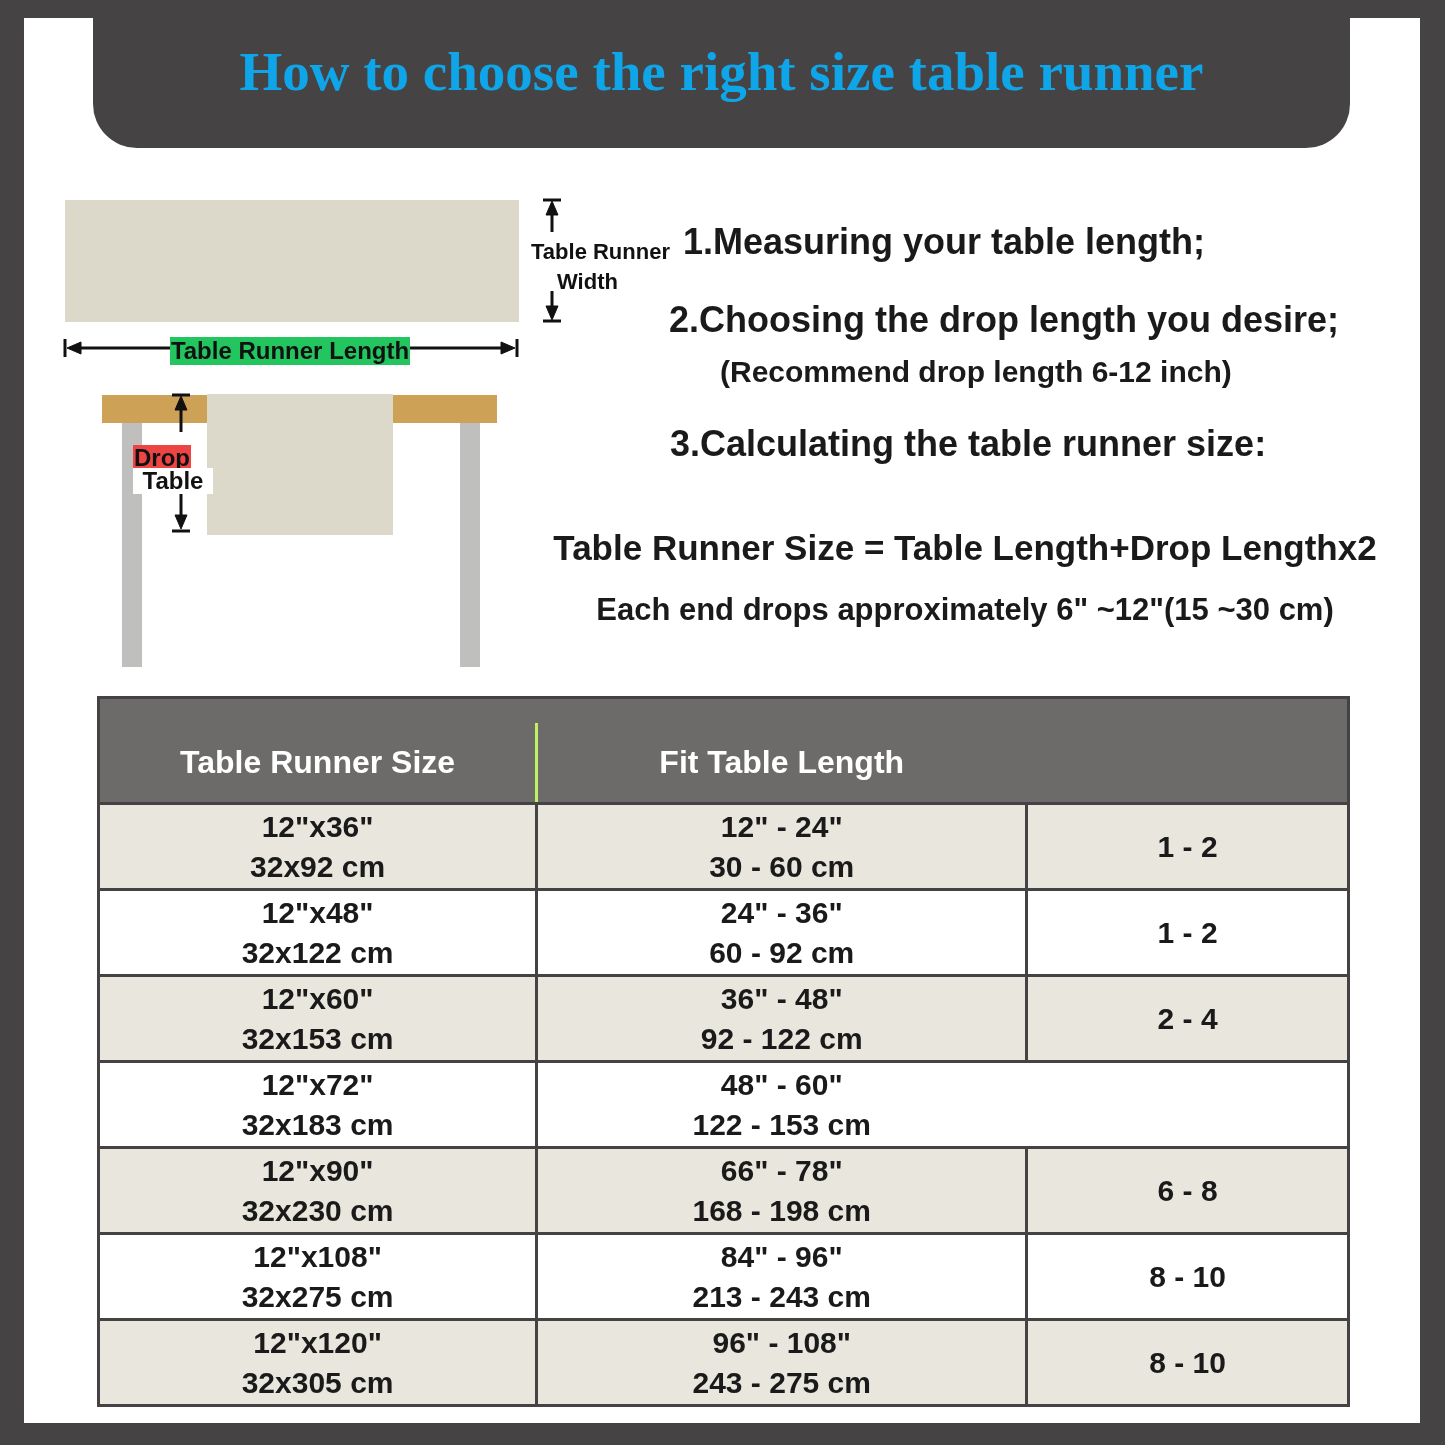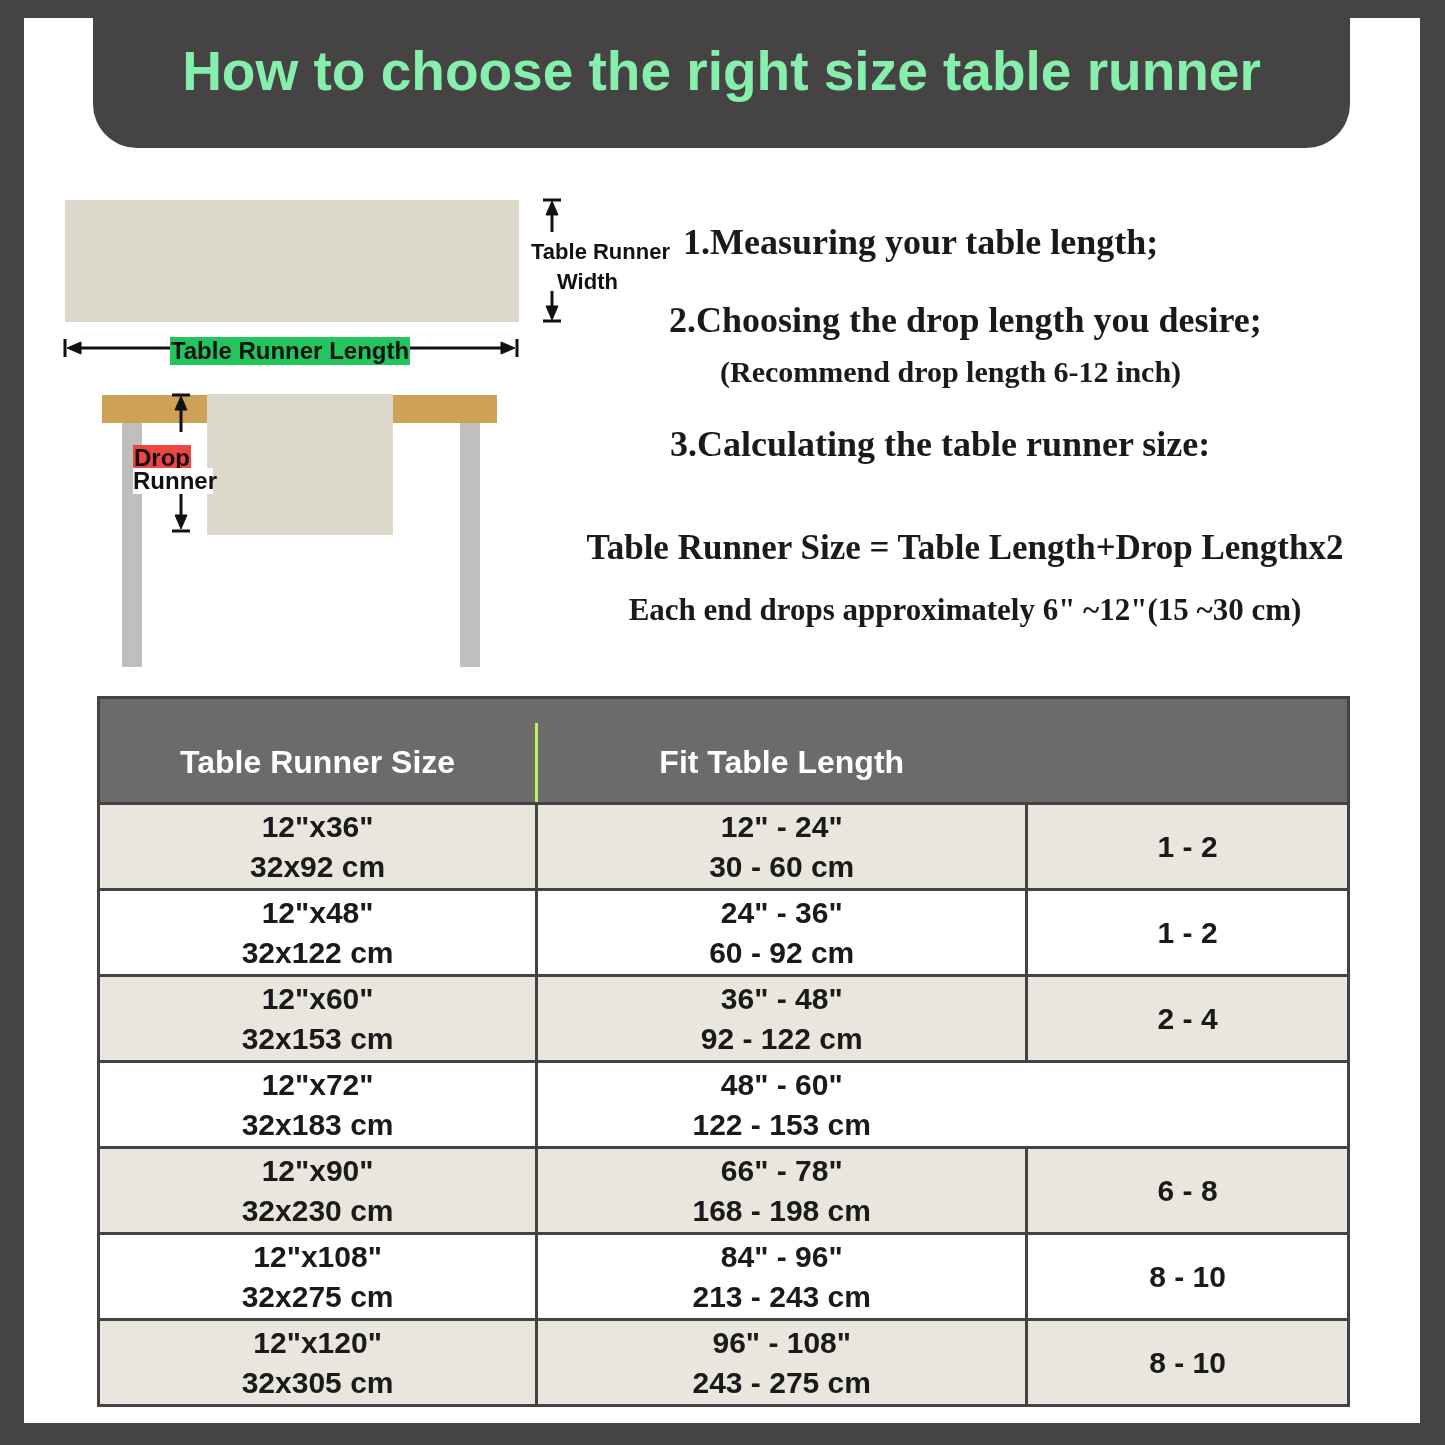--- a/index.html
+++ b/index.html
@@ -25,22 +25,23 @@
 
   
   .banner {
     position:absolute; left:93px; top:0; width:1257px; height:148px;
     background:#464344;
     border-radius:16px 16px 44px 44px;
     display:flex; align-items:center; justify-content:center;
     z-index:30;
   }
   .banner-title {
-    color:#86efac; font-size:55px; letter-spacing:0; padding-bottom:6px;
+    color:#0ea5e9; font-size:55px; letter-spacing:0; padding-bottom:6px;
     white-space:nowrap;
+    font-family:Liberation Serif, serif;
   }
 
   
   .shape { position:absolute; z-index:1; }
   .runner-top { left:65px; top:200px; width:454px; height:122px; background:#dcd9ca; }
   .tabletop   { left:102px; top:395px; width:395px; height:28px; background:#cda156; }
   .leg        { top:423px; width:20px; height:244px; background:#bfbfbd; }
   .leg-left   { left:122px; }
   .leg-right  { left:460px; }
   .runner-drape { left:207px; top:394px; width:186px; height:141px; background:#dcd9ca; z-index:2; }
@@ -51,21 +52,21 @@
     position:absolute; z-index:6; font-size:22px; color:#111;
     white-space:nowrap; text-align:center; line-height:1;
   }
   .lbl-width-1  { left:505px; top:241px; width:165px;text-align:right; }
   .lbl-width-2  { left:505px; top:271px; width:165px; }
   .lbl-length   { left:170px; top:337px; width:240px; font-size:24px; background:#22c55e; padding:2px 0; }
   .lbl-drop-1   { left:133px; top:445px; width:58px; font-size:24px; background:#ef4444; padding:1px 0; }
   .lbl-drop-2   { left:133px; top:468px; width:80px; font-size:24px; background:#fff; padding:1px 0; }
 
   
-  .txt { position:absolute; white-space:nowrap; z-index:3;font-family:Liberation Serif, serif; }
+  .txt { position:absolute; white-space:nowrap; z-index:3; }
   .step  { font-size:36px; }
   .step1 { left:683px; top:221px; }
   .step2 { left:669px; top:299px; }
   .step-note { left:720px; top:355px; font-size:30px; }
   .step3 { left:670px; top:423px;text-align:right; }
   .formula      { left:470px; top:528px; width:990px; text-align:center; font-size:35px; }
   .formula-note { left:470px; top:592px; width:990px; text-align:center; font-size:31px; }
 
   
   .sizing-table {
@@ -132,21 +133,21 @@
     <line x1="181" y1="312" x2="181" y2="342"></line>
     <polygon points="181,349 175,335 187,335" stroke-width="1"></polygon>
     <line x1="172" y1="351" x2="190" y2="351"></line>
   </g>
 </svg>
 
 <div class="dim-label lbl-width-1">Table Runner</div>
 <div class="dim-label lbl-width-2">Width</div>
 <div class="dim-label lbl-length">Table Runner Length</div>
 <div class="dim-label lbl-drop-1">Drop</div>
-<div class="dim-label lbl-drop-2">Runner</div>
+<div class="dim-label lbl-drop-2">Table</div>
 
 <div class="txt step step1">1.Measuring your table length;</div>
 <div class="txt step step2">2.Choosing the drop length you desire;</div>
 <div class="txt step-note">(Recommend drop length 6-12 inch)</div>
 <div class="txt step step3">3.Calculating the table runner size:</div>
 
 <div class="txt formula">Table Runner Size = Table Length+Drop Lengthx2</div>
 <div class="txt formula-note">Each end drops approximately 6" ~12"(15 ~30 cm)</div>
 
 <div class="sizing-table">

